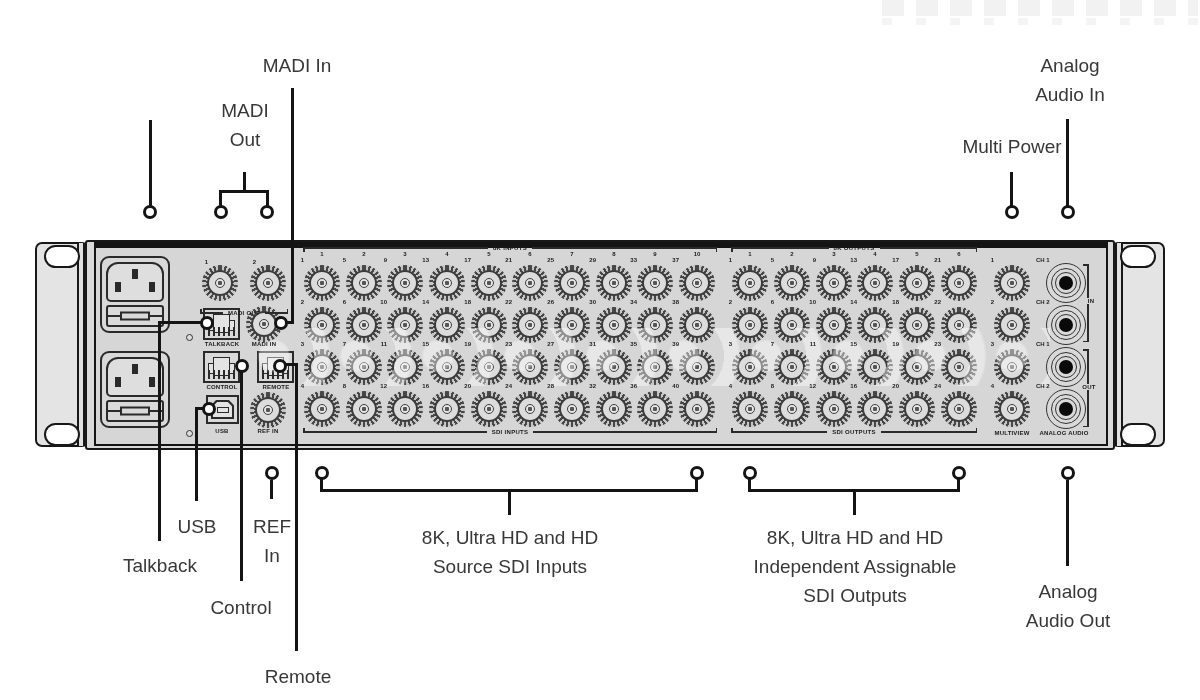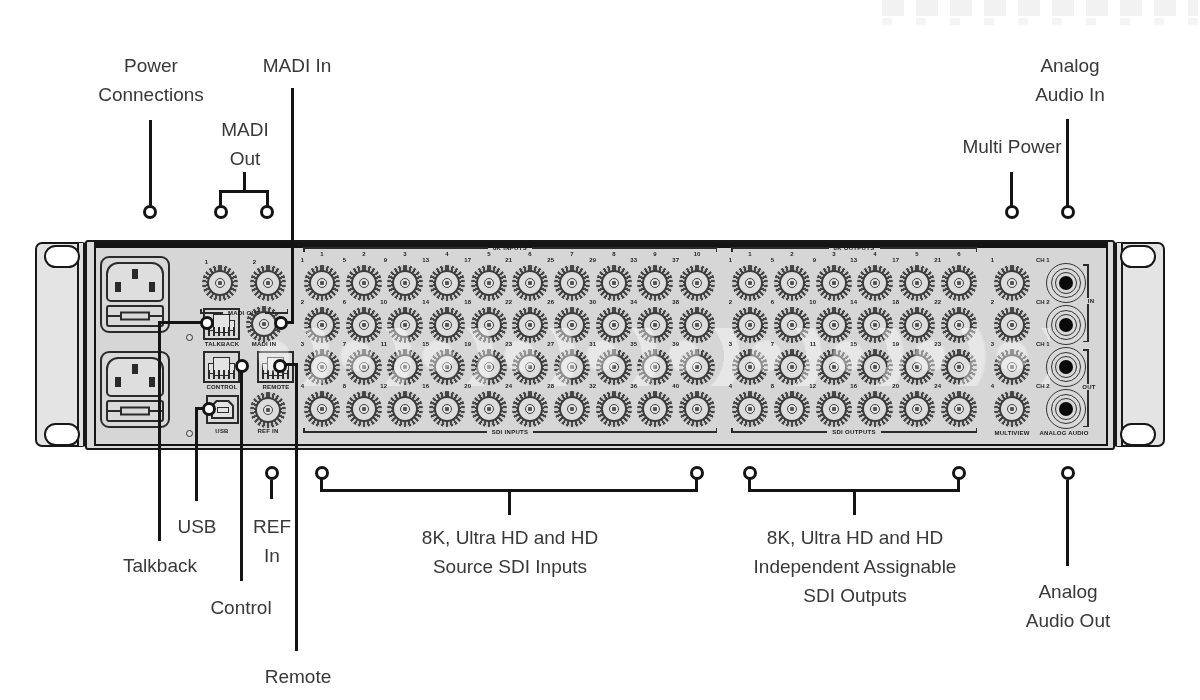--- a/index.html
+++ b/index.html
@@ -24,21 +24,21 @@
   #fold-r{left:1115px}
   .ehole{position:absolute;width:36px;height:23px;border:2px solid #181818;border-radius:12px;background:#fff;z-index:2}
   #chassis{position:absolute;left:85px;top:240px;width:1030px;height:210px;background:#dadada;border:2px solid #181818;border-radius:3px}
   #panel{position:absolute;left:94px;top:242px;width:1014px;height:204px;background:#d6d6d6;border:2.5px solid #141414;border-top-width:6px;z-index:1}
 
   
   .ln{position:absolute;background:#141414;z-index:6}
   .cpt{position:absolute;width:14px;height:14px;border:3px solid #141414;border-radius:50%;background:#fff;z-index:7}
   .clabel{position:absolute;font-size:19px;line-height:29px;color:#383838;text-align:center;white-space:pre-line;transform:translateX(-50%);z-index:6}
   #lbl-power{left:151px;top:51px}
-  #lbl-madi-out{left:245px;top:115px}
+  #lbl-madi-out{left:245px;top:96px}
   #lbl-madi-in{left:297px;top:51px}
   #lbl-multi-view{left:1012px;top:132px}
   #lbl-audio-in{left:1070px;top:51px}
   #lbl-usb{left:197px;top:512px}
   #lbl-talkback{left:160px;top:551px}
   #lbl-control{left:241px;top:593px}
   #lbl-ref-in{left:272px;top:512px}
   #lbl-remote{left:298px;top:662px}
   #lbl-sdi-in{left:510px;top:523px}
   #lbl-sdi-out{left:855px;top:523px}
@@ -223,22 +223,20 @@
     </div>
   <div class="ghead up" id="gh-out-bot">
       <i class="hl l"></i>
       <span>SDI OUTPUTS</span>
       <i class="hl r"></i>
     </div>
 
   <div class="vbr" id="br-in"></div>
   <div class="vbr" id="br-out"></div>
 
-  <div class="clabel" id="lbl-power">Power
-Connections</div>
   <div class="clabel" id="lbl-madi-out">MADI
 Out</div>
   <div class="clabel" id="lbl-madi-in">MADI In</div>
   <div class="clabel" id="lbl-multi-view">Multi Power</div>
   <div class="clabel" id="lbl-audio-in">Analog
 Audio In</div>
   <div class="clabel" id="lbl-usb">USB</div>
   <div class="clabel" id="lbl-talkback">Talkback</div>
   <div class="clabel" id="lbl-control">Control</div>
   <div class="clabel" id="lbl-ref-in">REF

